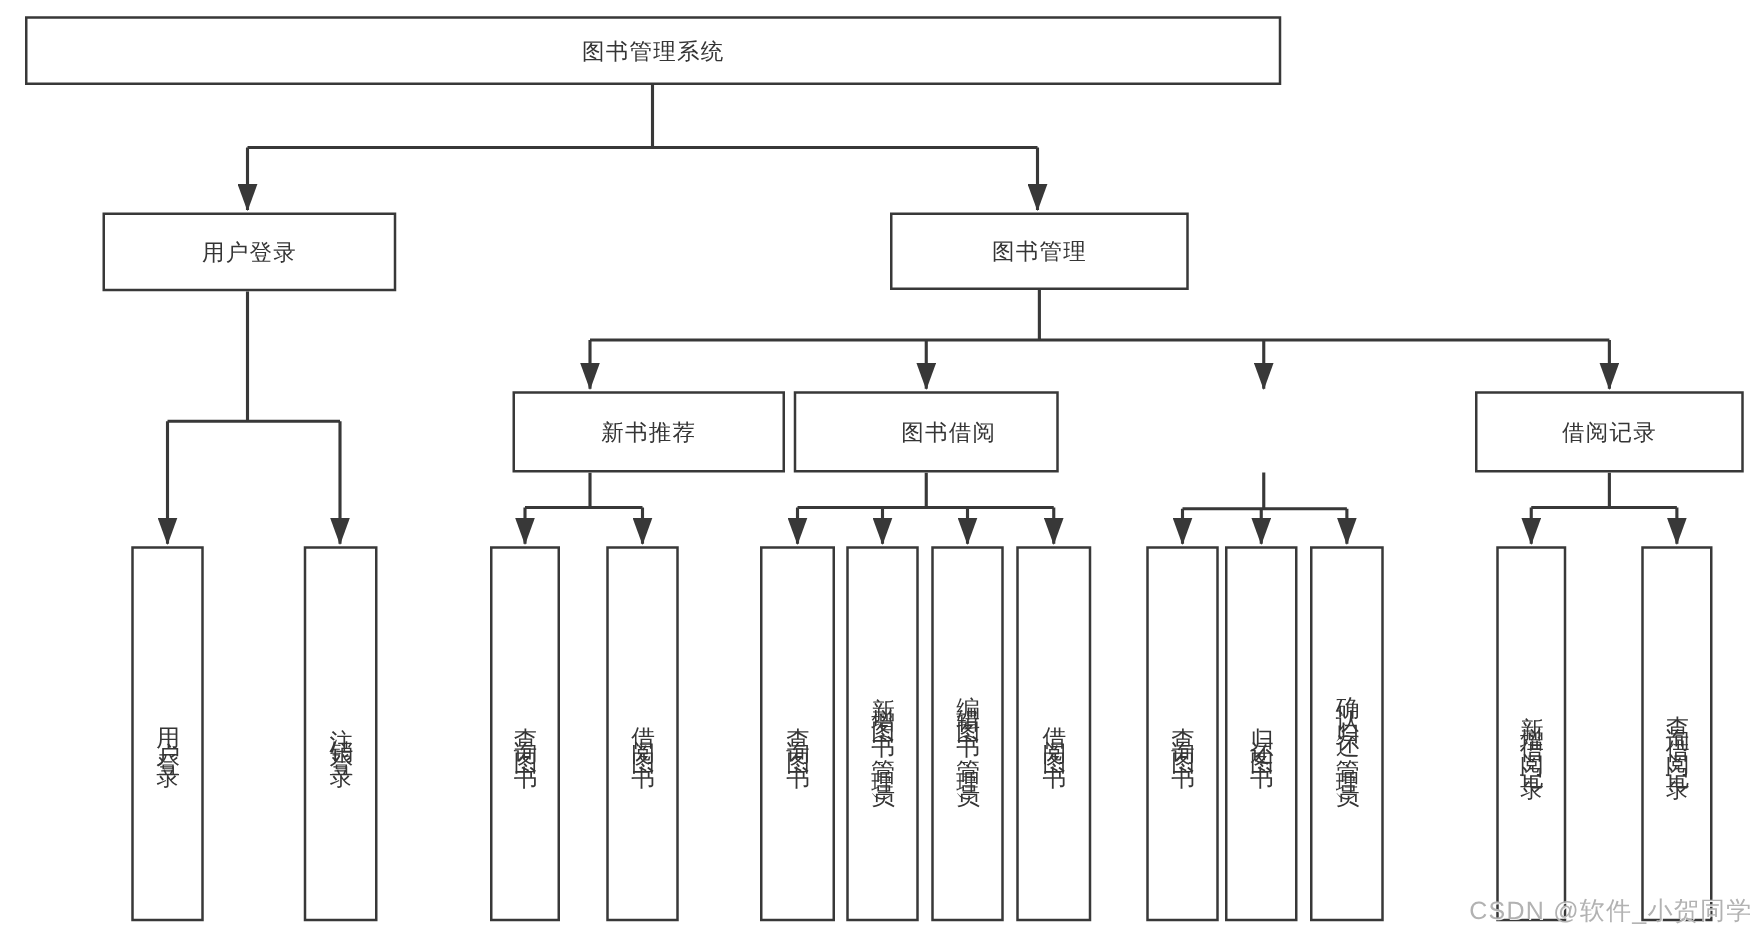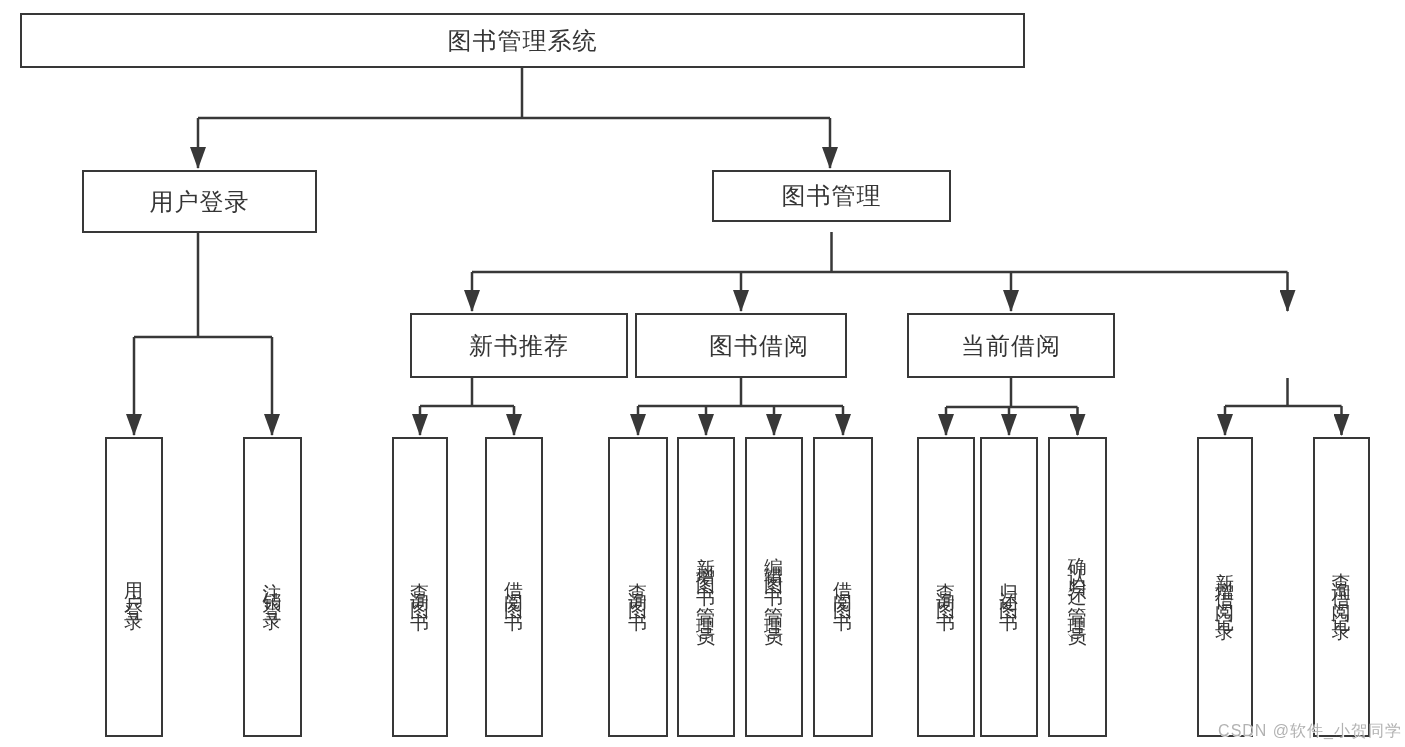--- a/index.html
+++ b/index.html
@@ -14,33 +14,33 @@
   .box {
     position:absolute;
     box-sizing:border-box;
     border:2.5px solid #383838;
     background:#ffffff;
     display:flex;
     align-items:center;
     justify-content:center;
     color:#353535;
   }
-  .hbox { font-size:24px; letter-spacing:1px; }
+  .hbox { font-size:18px; letter-spacing:1px; }
   .leaf span {
     writing-mode:vertical-rl;
     text-orientation:mixed;
     font-size:19px;
     line-height:1;
     letter-spacing:10px;
     white-space:nowrap;
   }
   #watermark {
     position:absolute;
     right:3px; bottom:5px;
-    font-size:16px;
+    font-size:20px;
     color:#b2b2b2;
     text-shadow:1px 1px 0 rgba(255,255,255,0.9);
     letter-spacing:1px;
   }
 </style>
 </head>
 <body>
 
 <div id="canvas">
 
@@ -82,32 +82,32 @@
     </g>
   </svg>
 
   <div class="box hbox" style="left:20px; top:13px; width:1005px; height:55px;">
     <span>图书管理系统</span>
   </div>
 
   <div class="box hbox" style="left:82px; top:170px; width:235px; height:63px;">
     <span>用户登录</span>
   </div>
-  <div class="box hbox" style="left:712px; top:170px; width:239px; height:52px;">
+  <div class="box hbox" style="left:712px; top:170px; width:239px; height:62px;">
     <span>图书管理</span>
   </div>
 
   <div class="box hbox" style="left:363px; top:313px; width:218px; height:65px;margin-left:47px;">
     <span>新书推荐</span>
   </div>
   <div class="box hbox" style="left:635px; top:313px; width:212px; height:65px;padding-left:36px;">
     <span>图书借阅</span>
   </div>
-  <div class="box hbox" style="left:907px; top:313px; width:208px; height:65px;">
-    <span>当前借阅</span>
+  <div class="box hbox" style="left:1180px; top:313px; width:215px; height:65px;">
+    <span>借阅记录</span>
   </div>
 
   <div class="box leaf" style="left:105px; top:437px; width:58px; height:300px;">
     <span>用户登录</span>
   </div>
   <div class="box leaf" style="left:243px; top:437px; width:59px; height:300px;">
     <span>注销登录</span>
   </div>
 
   <div class="box leaf" style="left:392px; top:437px; width:56px; height:300px;">

